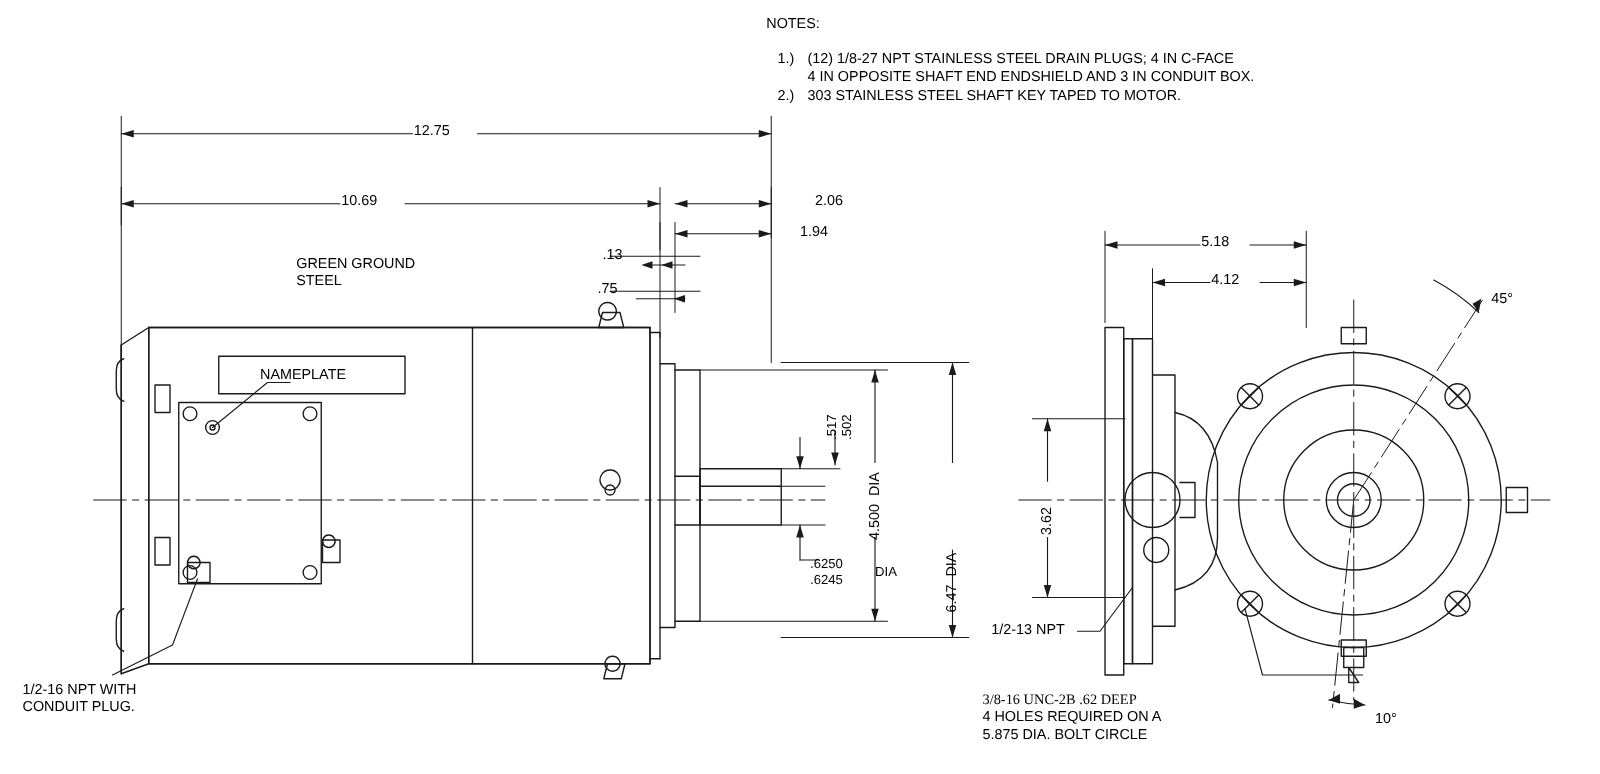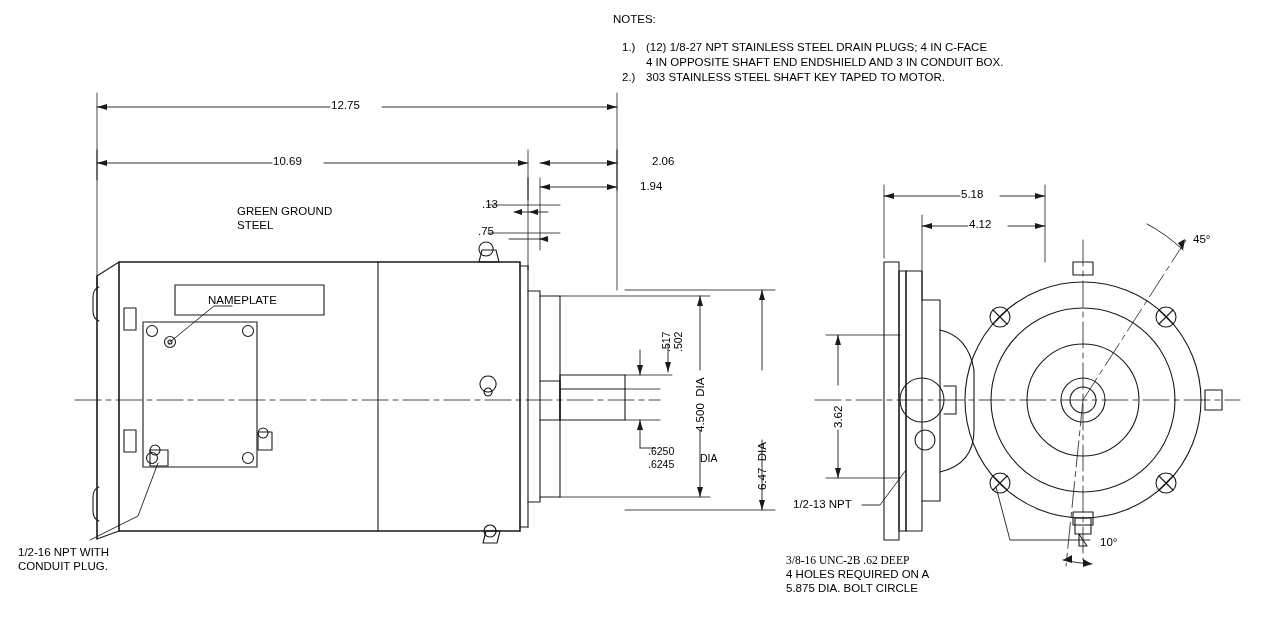--- a/index.html
+++ b/index.html
@@ -324,20 +324,20 @@
   <div class="txt" style="left:208px; top:294px;">NAMEPLATE</div>
   <div class="txt" style="left:237px; top:205px;">GREEN GROUND</div>
   <div class="txt" style="left:237px; top:219px;">STEEL</div>
   <div class="txt" style="left:18px; top:546px;">1/2-16 NPT WITH</div>
   <div class="txt" style="left:18px; top:560px;">CONDUIT PLUG.</div>
 
   <div class="txt" style="left:961px; top:188px;">5.18</div>
   <div class="txt" style="left:969px; top:218px;">4.12</div>
   <div class="txt vert" style="left:832px; top:428px; width:50px;">3.62</div>
   <div class="txt" style="left:1193px; top:233px;">45°</div>
-  <div class="txt" style="left:1100px; top:536px;text-align:right;">10°</div>
+  <div class="txt" style="left:1100px; top:569px;text-align:right;">10°</div>
 
   <div class="txt" style="left:793px; top:498px;">1/2-13 NPT</div>
   <div class="txt" style="left:786px; top:554px;font-family:Liberation Serif, serif;">3/8-16 UNC-2B .62 DEEP</div>
   <div class="txt" style="left:786px; top:568px;">4 HOLES REQUIRED ON A</div>
   <div class="txt" style="left:786px; top:582px;">5.875 DIA. BOLT CIRCLE</div>
 
 </div>
 
 </body></html>

